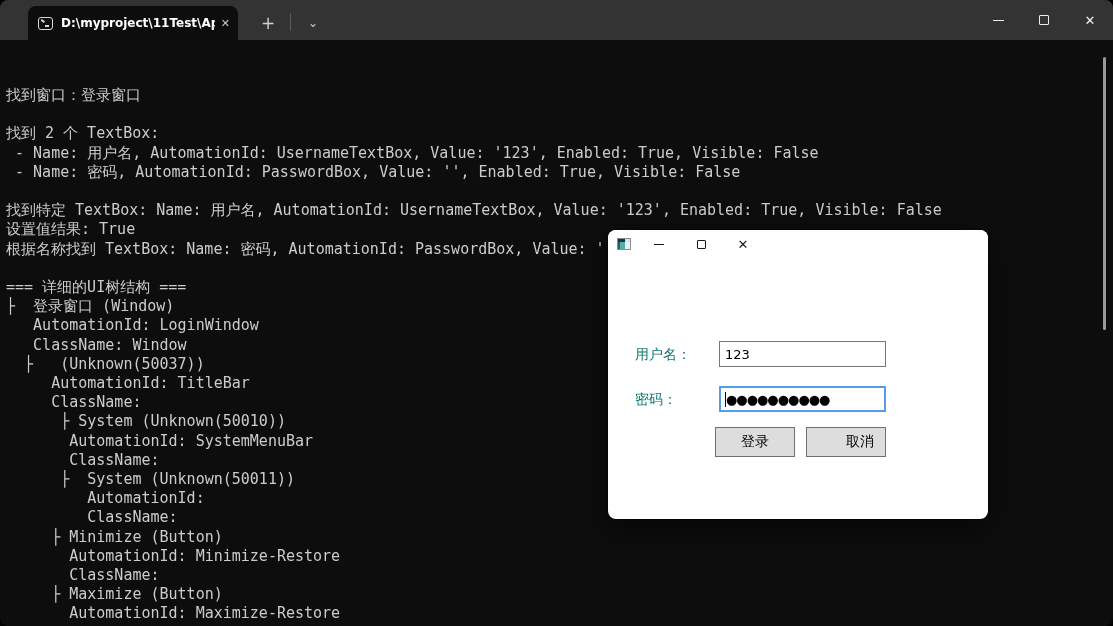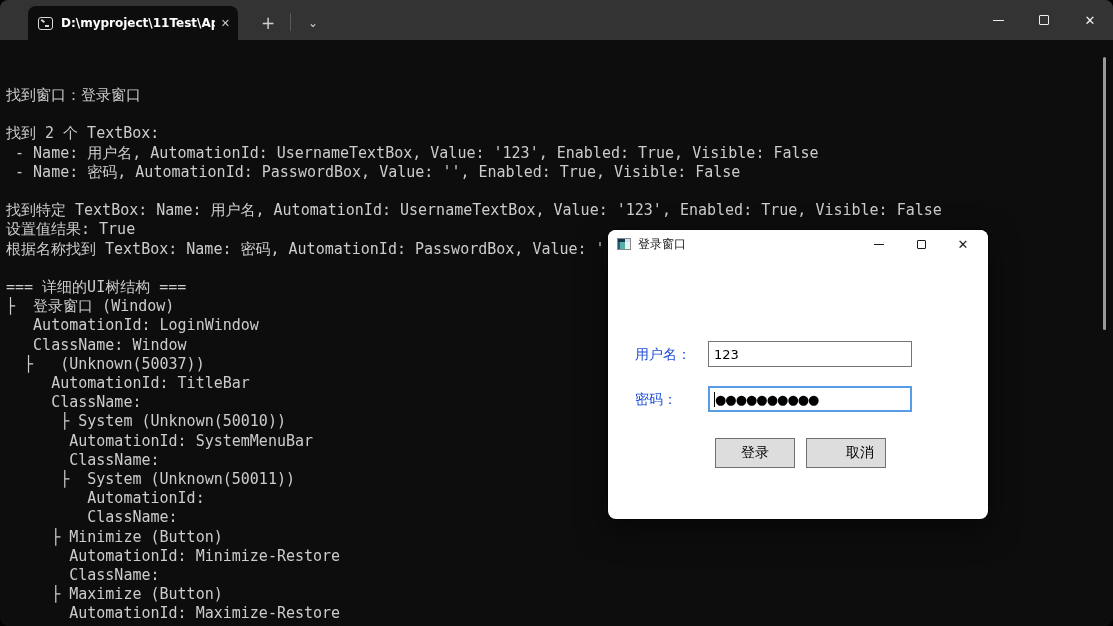--- a/index.html
+++ b/index.html
@@ -52,31 +52,31 @@
             background:linear-gradient(90deg,#17344d 0 55%,#cfe4ee 55%);}
   .dlg-title{font-size:12px;color:#1a1a1a;flex:1;}
   .dlg-controls{display:flex;height:28px;margin-right:4px;}
   .dlg-btn{width:42px;height:28px;display:flex;align-items:center;justify-content:center;color:#1a1a1a;}
   .dglyph-min{width:10px;height:1px;background:#1a1a1a;}
   .dglyph-max{width:9px;height:9px;border:1px solid #1a1a1a;border-radius:1px;}
   .dglyph-close{font-size:13px;line-height:1;}
 
   .dlg-heading{position:absolute;left:0;top:48px;width:100%;text-align:center;
                font-size:19px;font-weight:bold;color:#000;}
-  .fld-label{position:absolute;font-size:14px;color:#1d4ed8;}
+  .fld-label{position:absolute;font-size:14px;color:#0f766e;}
   .lbl-user{left:27px;top:116px;}
   .lbl-pass{left:27px;top:161px;}
-  .txt-input{position:absolute;left:100px;width:204px;height:26px;border:1px solid #767676;
+  .txt-input{position:absolute;left:111px;width:167px;height:26px;border:1px solid #767676;
              background:#fff;font-family:"DejaVu Sans","Liberation Sans",sans-serif;
              font-size:13px;color:#000;padding:0 12px 0 5px;outline:none;}
   .in-user{top:111px;}
   .in-pass{top:156px;border:2px solid #569de5;display:flex;align-items:center;padding-left:4px;}
   .caret{width:1px;height:15px;background:#000;flex:0 0 auto;}
   .dots{font-size:13px;letter-spacing:-1px;color:#000;line-height:1;}
-  .dlg-button{position:absolute;top:208px;width:80px;height:30px;background:#dddddd;
+  .dlg-button{position:absolute;top:197px;width:80px;height:30px;background:#dddddd;
               border:1px solid #707070;font-size:14px;color:#000;display:flex;
               align-items:center;justify-content:center;
               font-family:"DejaVu Sans","Liberation Sans",sans-serif;}
   .btn-login{left:107px;}
   .btn-cancel{left:198px;padding-left:28px;}
 </style>
 </head>
 <body>
 
 <div class="stage">
@@ -135,21 +135,20 @@
        AutomationId: Maximize-Restore
        ClassName: 
      ├ Close (Button)</pre>
     </div>
     <div class="scrollbar-thumb"></div>
   </div>
 
   <div class="dialog">
     <div class="dlg-titlebar">
       <span class="app-icon"></span>
-      <span class="dlg-title">登录窗口</span>
       <div class="dlg-controls">
         <div class="dlg-btn">
           <span class="dglyph-min"></span>
         </div>
         <div class="dlg-btn">
           <span class="dglyph-max"></span>
         </div>
         <div class="dlg-btn">
           <span class="dglyph-close">✕</span>
         </div>

